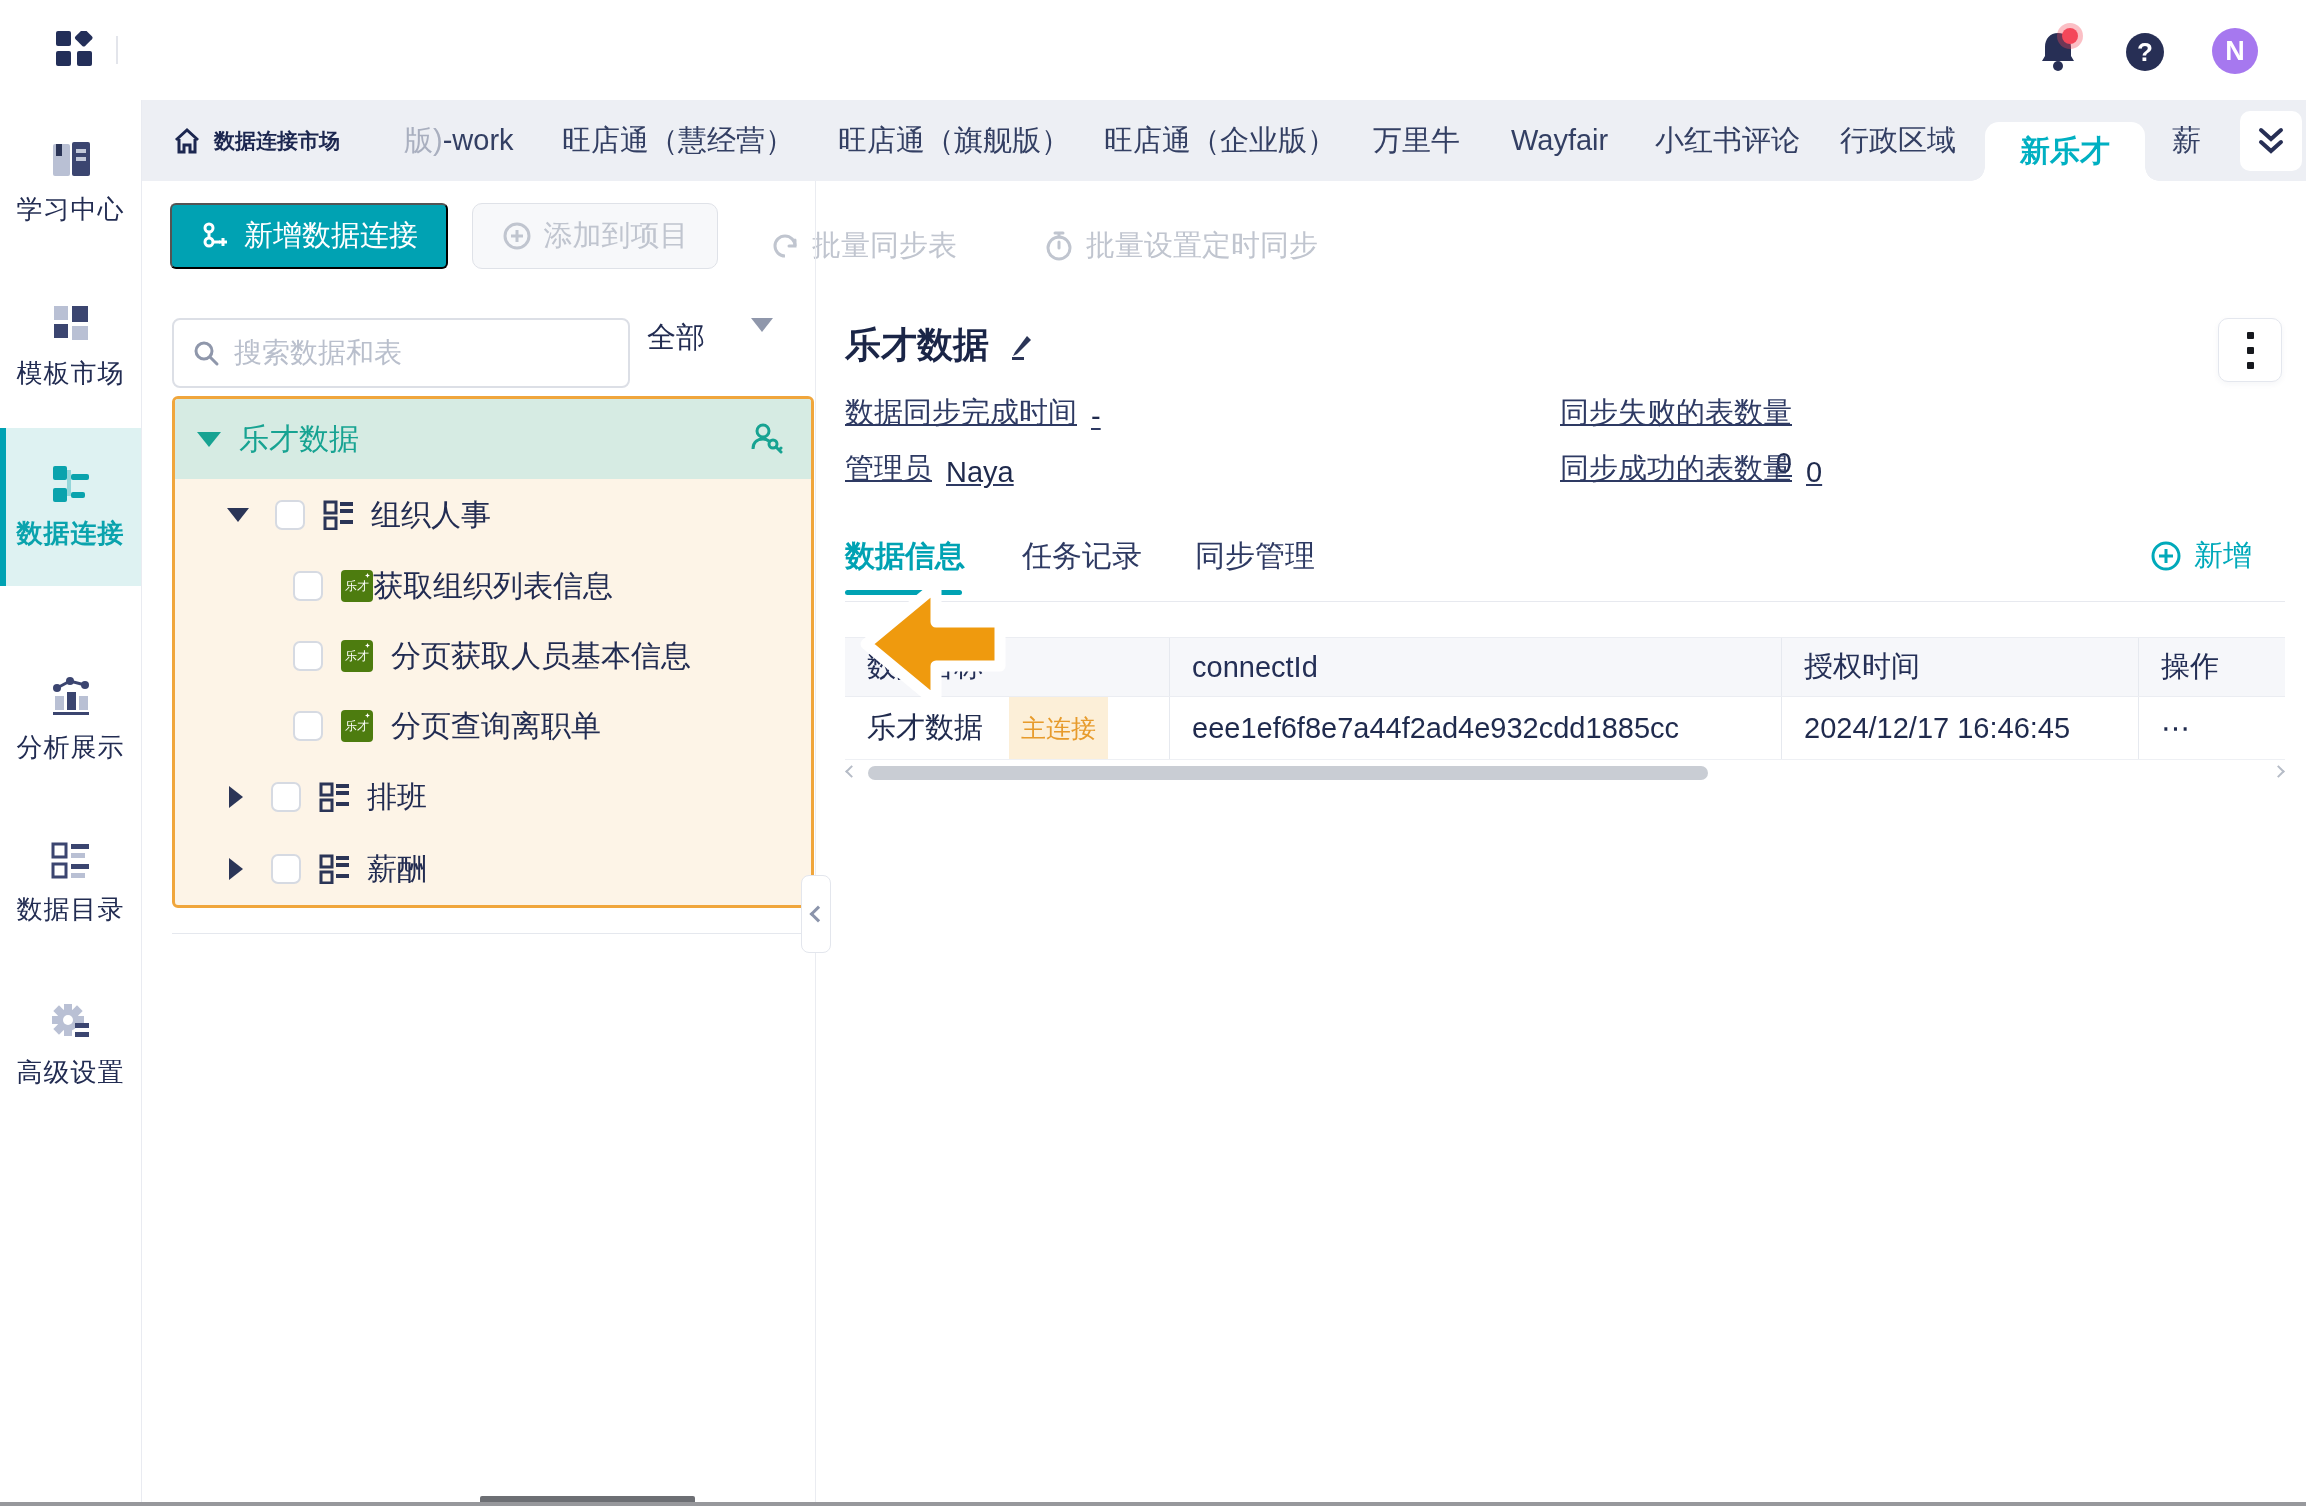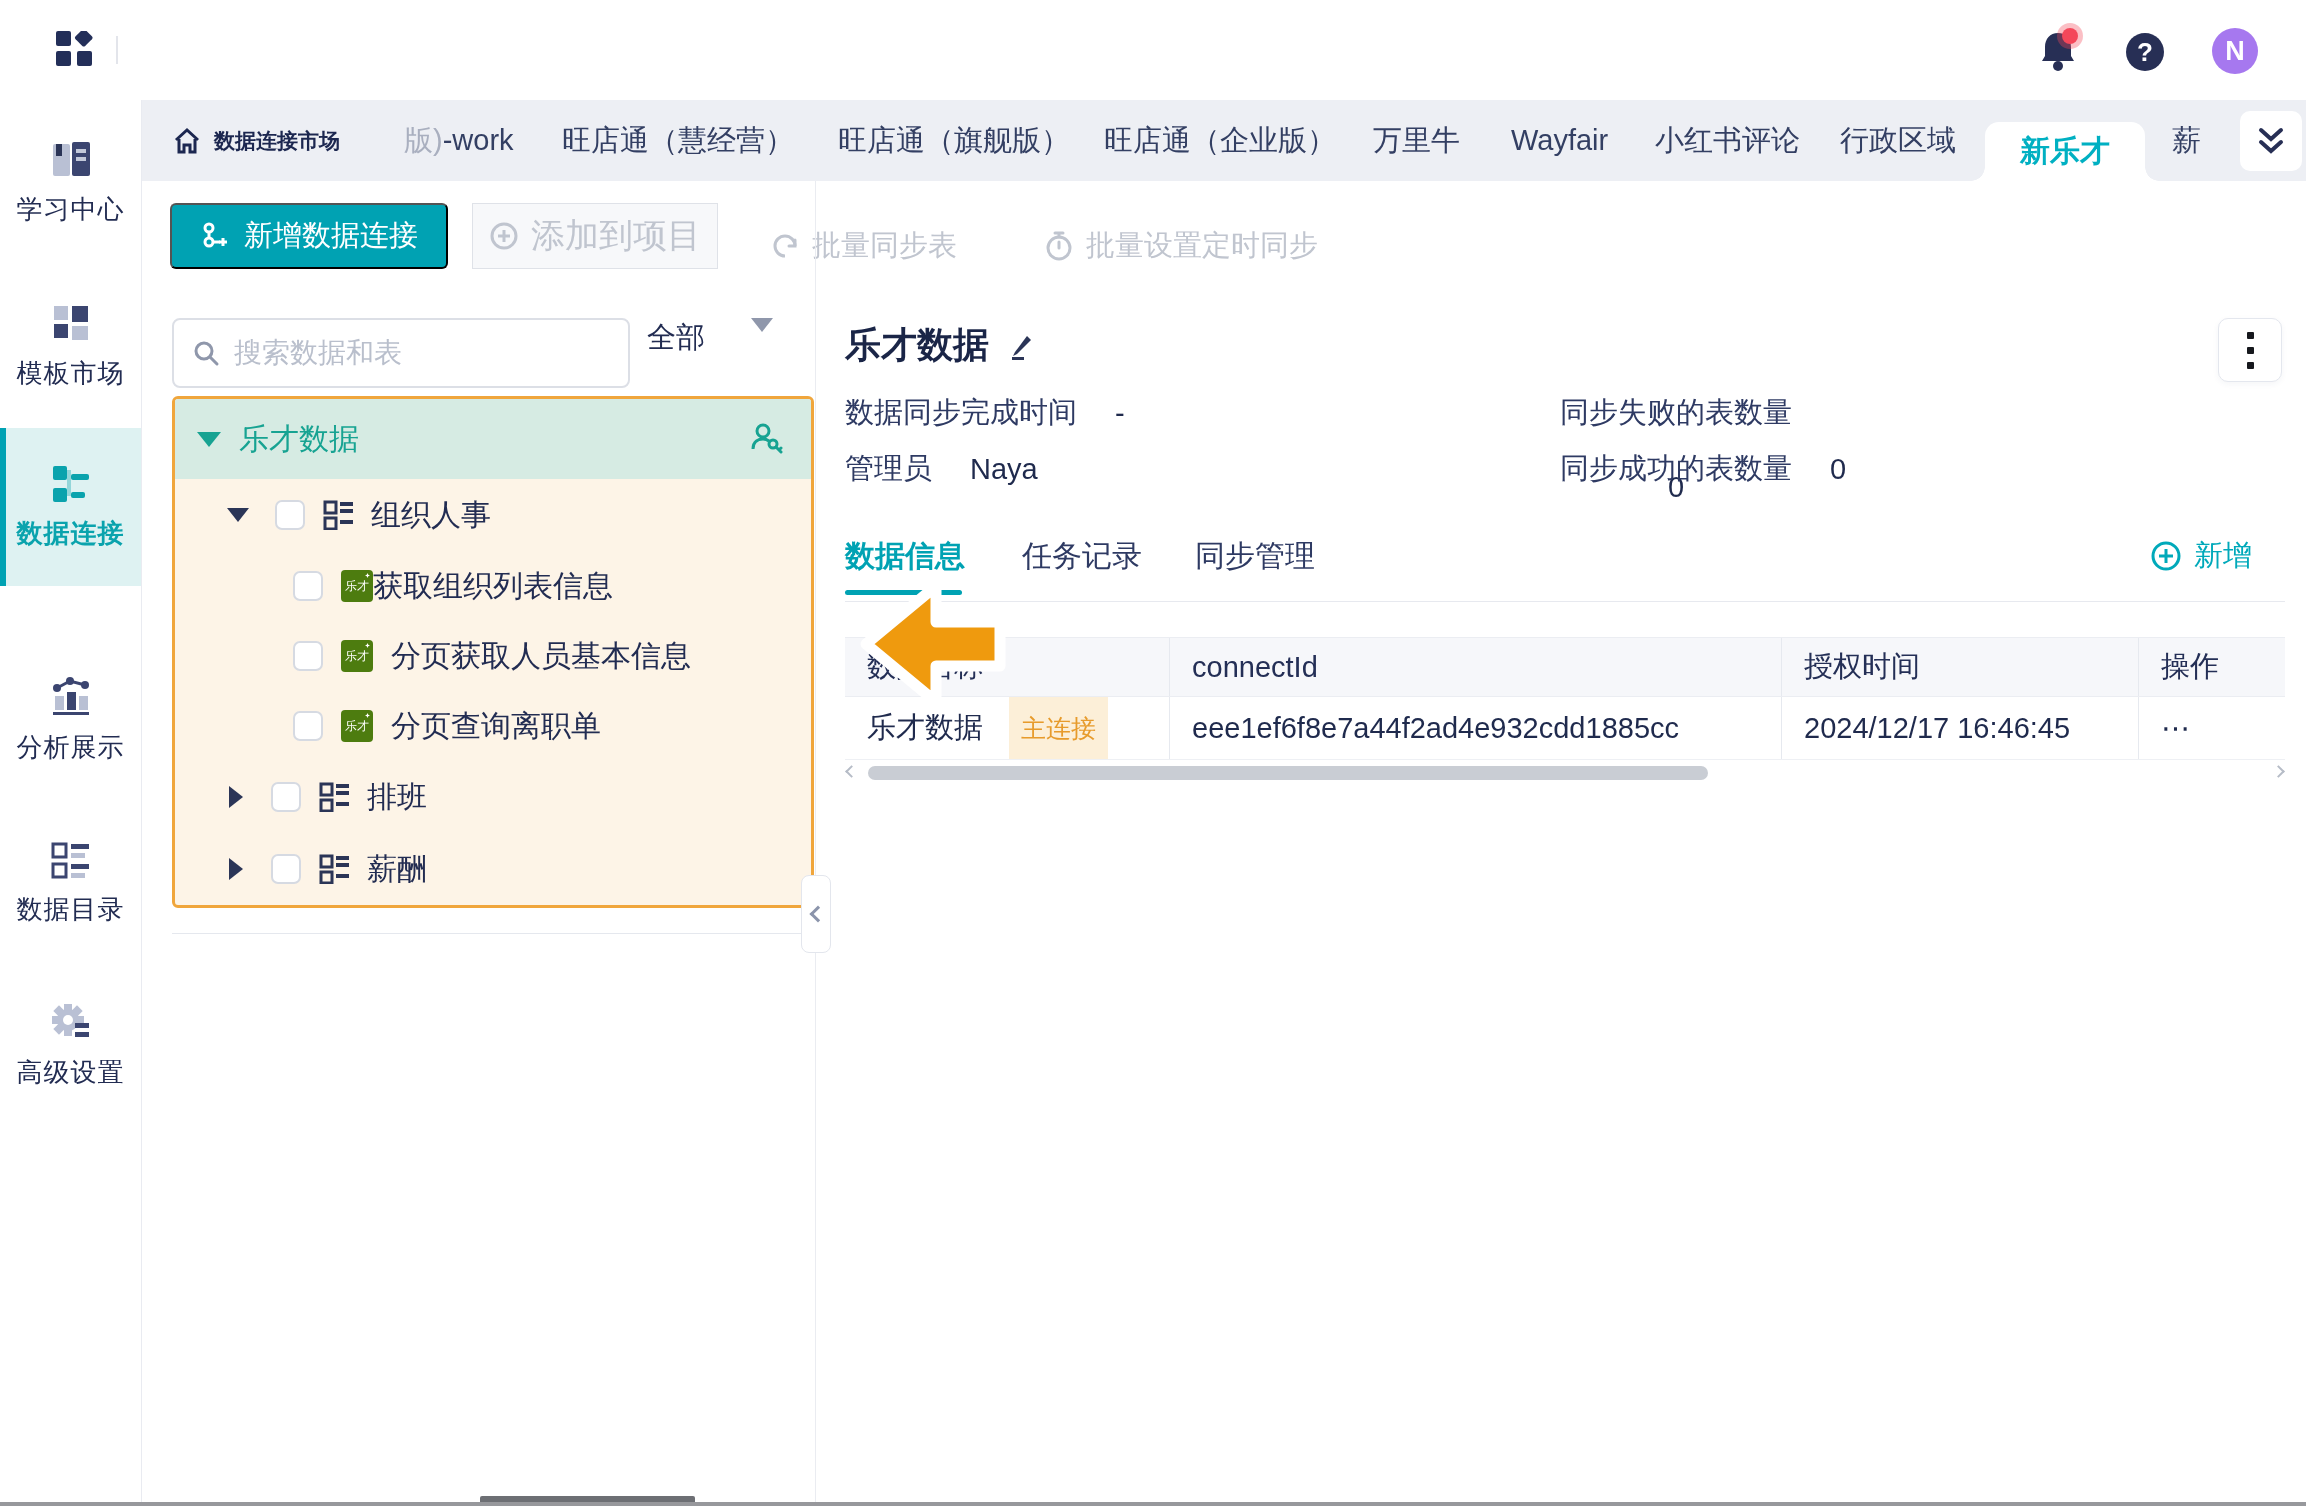--- a/index.html
+++ b/index.html
@@ -44,22 +44,22 @@
   
   .content { position:absolute; left:142px; top:181px; width:2164px; height:1325px; background:#fff; }
   .v-divider { position:absolute; left:673px; top:0; width:1px; height:1322px; background:#eaecf1; }
   .collapse-handle { position:absolute; left:659px; top:694px; width:30px; height:78px; background:#fff; border:1px solid #e3e6ed; border-radius:8px;
                      display:flex; align-items:center; justify-content:center; cursor:pointer; }
   .chev-left { width:12px; height:12px; border-left:3px solid #8b94ab; border-bottom:3px solid #8b94ab; transform:rotate(45deg); margin-left:4px; }
 
   
   .btn-primary { position:absolute; left:28px; top:22px; width:278px; height:66px; background:#00a2b3; border-radius:6px;
                  display:flex; align-items:center; justify-content:center; gap:14px; color:#fff; font-size:29px; cursor:pointer; }
-  .btn-ghost { position:absolute; left:330px; top:22px; width:246px; height:66px; background:#f7f8fa; border:1px solid #dfe2e8; border-radius:0;
-               display:flex; align-items:center; justify-content:center; gap:12px; color:#c0c5cf; font-size:34px; cursor:pointer; }
+  .btn-ghost { position:absolute; left:330px; top:22px; width:246px; height:66px; background:#f7f8fa; border:1px solid #dfe2e8; border-radius:10px;
+               display:flex; align-items:center; justify-content:center; gap:12px; color:#c0c5cf; font-size:29px; cursor:pointer; }
   .btn-text { position:absolute; top:32px; height:66px; display:flex; align-items:center; gap:12px; color:#c0c5cf; font-size:29px; cursor:pointer; }
 
   
   .search-box { position:absolute; left:30px; top:137px; width:458px; height:70px; border:2px solid #dcdfe6; border-radius:8px; background:#fff;
                 display:flex; align-items:center; padding:0 18px; gap:14px; }
   .search-box input { border:none; outline:none; font-size:28px; width:340px; color:#2a3560; font-family:"Liberation Sans", sans-serif; background:transparent; }
   .search-box input::placeholder { color:#b9bfcc; }
   .filter { position:absolute; left:505px; top:137px; height:70px; display:flex; gap:46px; cursor:pointer; }
   .filter .lbl { font-size:29px; color:#222c52; }
   .caret-down { width:0; height:0; border-left:11px solid transparent; border-right:11px solid transparent; border-top:14px solid #8f97ab; }
@@ -77,21 +77,21 @@
   .lecai-ic { width:32px; height:32px; background:#4d7c0f; border-radius:4px; color:#fff; font-size:12px; display:flex; align-items:center; justify-content:center; flex:none; position:relative; }
   .lecai-ic::after { content:""; position:absolute; right:3px; top:3px; width:5px; height:5px; background:#fff; clip-path:polygon(50% 0,65% 35%,100% 50%,65% 65%,50% 100%,35% 65%,0 50%,35% 35%); }
   .tree-divider { position:absolute; left:30px; top:752px; width:642px; height:1px; background:#e5e8ee; }
 
   
   .detail-title { position:absolute; left:703px; top:140px; display:flex; align-items:center; gap:18px; }
   .detail-title .lbl { font-size:36px; font-weight:bold; color:#1a2547; }
   .kebab-btn { position:absolute; left:2076px; top:137px; width:64px; height:64px; background:#fff; border:1px solid #e4e7ee; border-radius:10px;
                display:flex; flex-direction:column; align-items:center; justify-content:center; gap:8px; cursor:pointer; box-shadow:0 2px 6px rgba(40,50,90,.05); }
   .kebab-btn i { width:7px; height:7px; background:#16181d; border-radius:1px; }
-  .info-cell { position:absolute; font-size:29px; color:#2e3a63; display:flex; gap:38px; align-items:center; }
+  .info-cell { position:absolute; font-size:29px; color:#2e3a63; display:flex; gap:14px; align-items:flex-end;text-decoration:underline; }
   .info-cell .val { color:#1f2a4d; }
 
   .dtab { position:absolute; top:352px; height:46px; font-size:30px; color:#2e3a63; cursor:pointer; display:flex; align-items:center; }
   .dtab.active { color:#00a2b3; font-weight:bold; }
   .dtab-underline { position:absolute; left:703px; top:409px; width:117px; height:5px; background:#00a2b3; border-radius:3px; }
   .add-link { position:absolute; left:2008px; top:355px; display:flex; align-items:center; gap:12px; color:#00a9ba; font-size:29px; cursor:pointer; }
   .dtab-divider { position:absolute; left:703px; top:420px; width:1440px; height:1px; background:#e7e9ef; }
 
   
   .dtable { position:absolute; left:703px; top:456px; width:1440px; }

